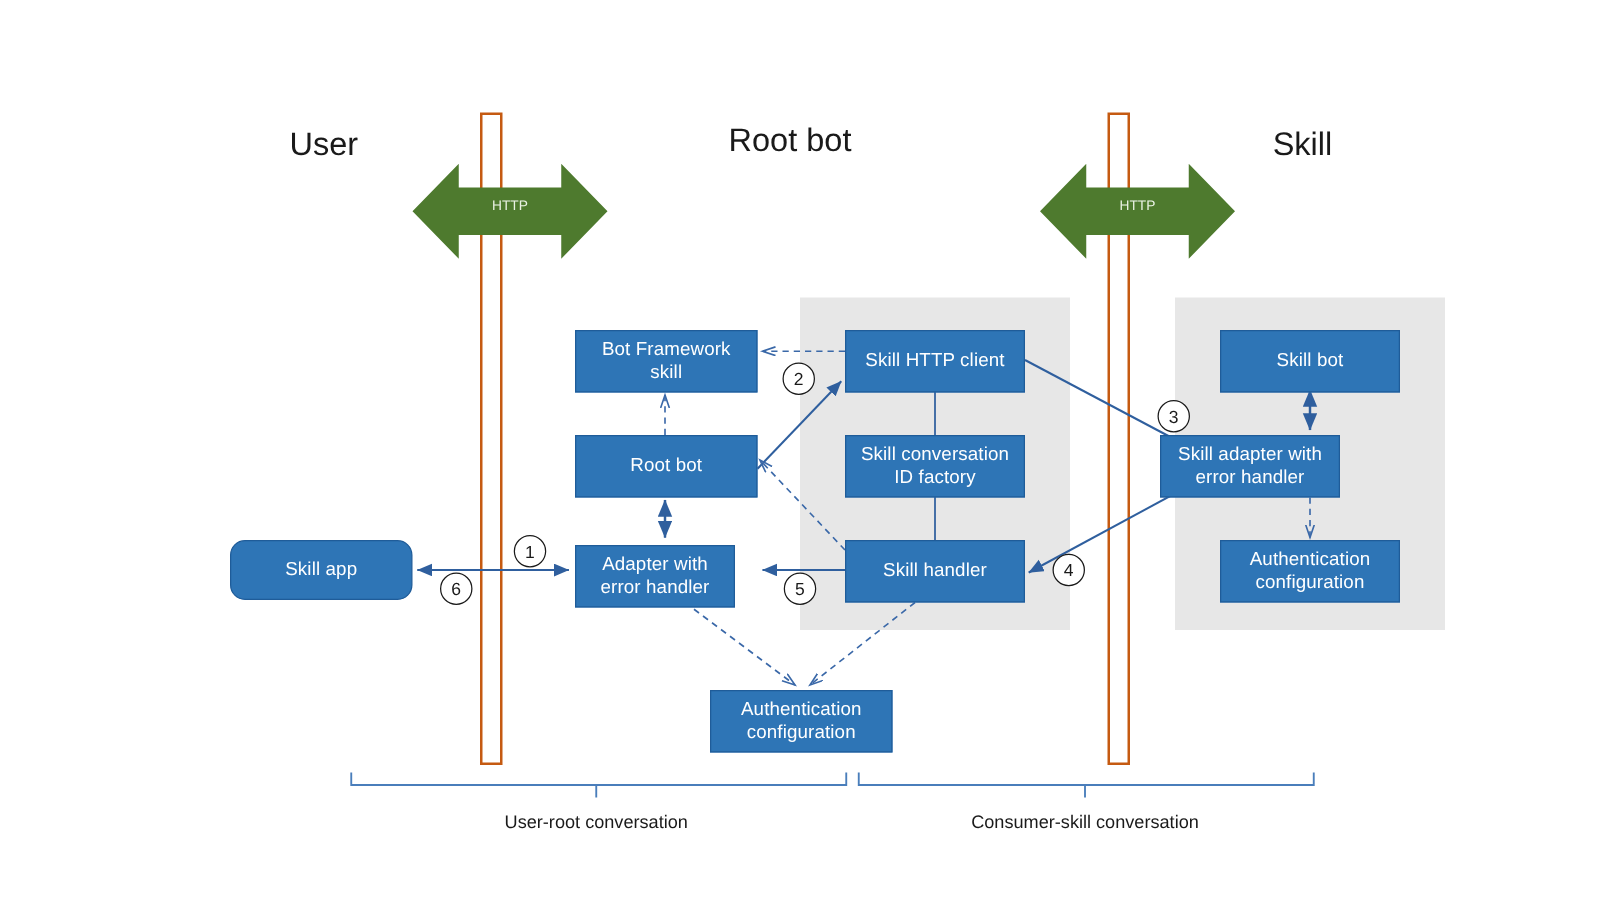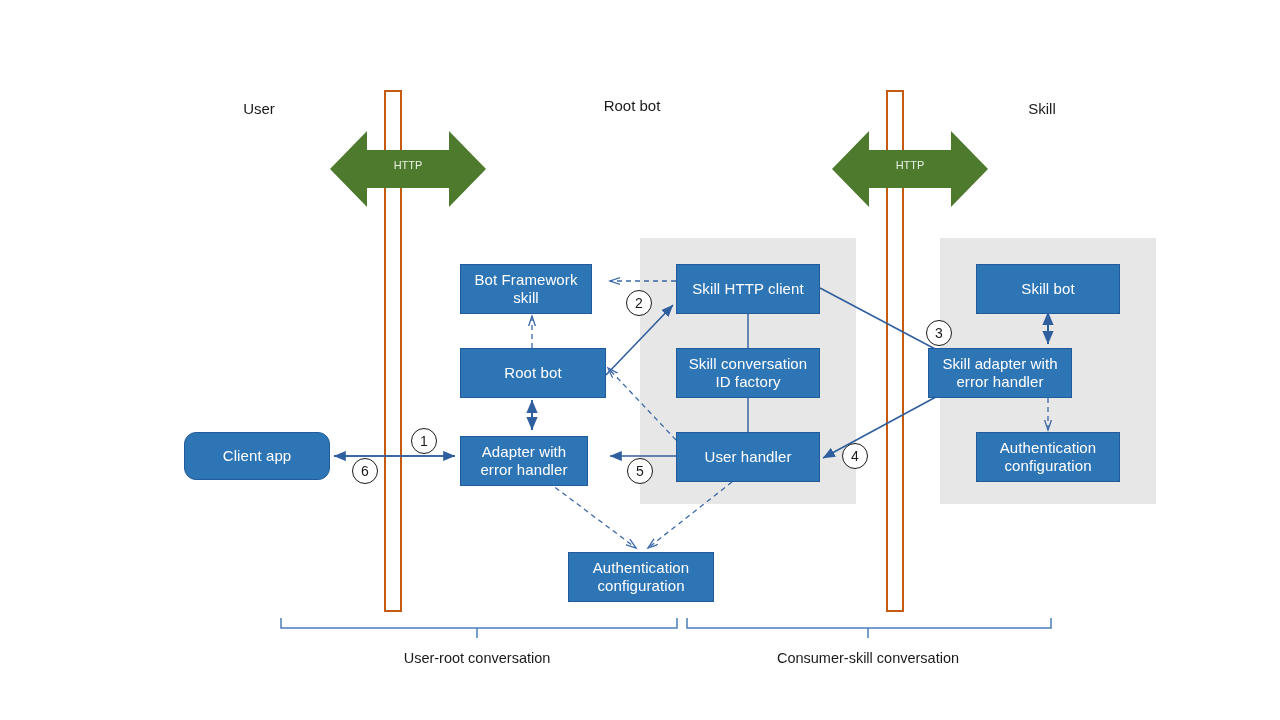--- a/index.html
+++ b/index.html
@@ -43,21 +43,21 @@
     box-sizing: border-box;
     border: 1px solid #1f5c99;
     letter-spacing: 0.1px;
   }
   .node.rounded {
     border-radius: 12px;
   }
   .header-label {
     position: absolute;
     color: #1a1a1a;
-    font-size: 15px;
+    font-size: 26px;
     text-align: center;
     white-space: nowrap;
   }
   .bracket-label {
     position: absolute;
     color: #1a1a1a;
     font-size: 14.5px;
     text-align: center;
     white-space: nowrap;
   }
@@ -159,24 +159,24 @@
   </svg>
 
   <div class="http-label" style="left:358px; top:159px; width:100px;">HTTP</div>
   <div class="http-label" style="left:860px; top:159px; width:100px;">HTTP</div>
 
   <div class="header-label" style="left:199px; top:100px; width:120px;">User</div>
   <div class="header-label" style="left:562px; top:97px; width:140px;">Root bot</div>
   <div class="header-label" style="left:982px; top:100px; width:120px;">Skill</div>
 
   <div class="node rounded" style="left:184px; top:432px; width:146px; height:48px;">
-    <span>Client app</span>
-  </div>
-
-  <div class="node" style="left:460px; top:264px; width:132px; height:50px;">
+    <span>Skill app</span>
+  </div>
+
+  <div class="node" style="left:460px; top:264px; width:146px; height:50px;">
     <span>Bot Framework<br>skill</span>
   </div>
 
   <div class="node" style="left:460px; top:348px; width:146px; height:50px;">
     <span>Root bot</span>
   </div>
 
   <div class="node" style="left:460px; top:436px; width:128px; height:50px;">
     <span>Adapter with<br>error handler</span>
   </div>
@@ -187,21 +187,21 @@
 
   <div class="node" style="left:676px; top:264px; width:144px; height:50px;">
     <span>Skill HTTP client</span>
   </div>
 
   <div class="node" style="left:676px; top:348px; width:144px; height:50px;">
     <span>Skill conversation<br>ID factory</span>
   </div>
 
   <div class="node" style="left:676px; top:432px; width:144px; height:50px;">
-    <span>User handler</span>
+    <span>Skill handler</span>
   </div>
 
   <div class="node" style="left:976px; top:264px; width:144px; height:50px;text-align:center;">
     <span>Skill bot</span>
   </div>
 
   <div class="node" style="left:928px; top:348px; width:144px; height:50px;">
     <span>Skill adapter with<br>error handler</span>
   </div>
 

